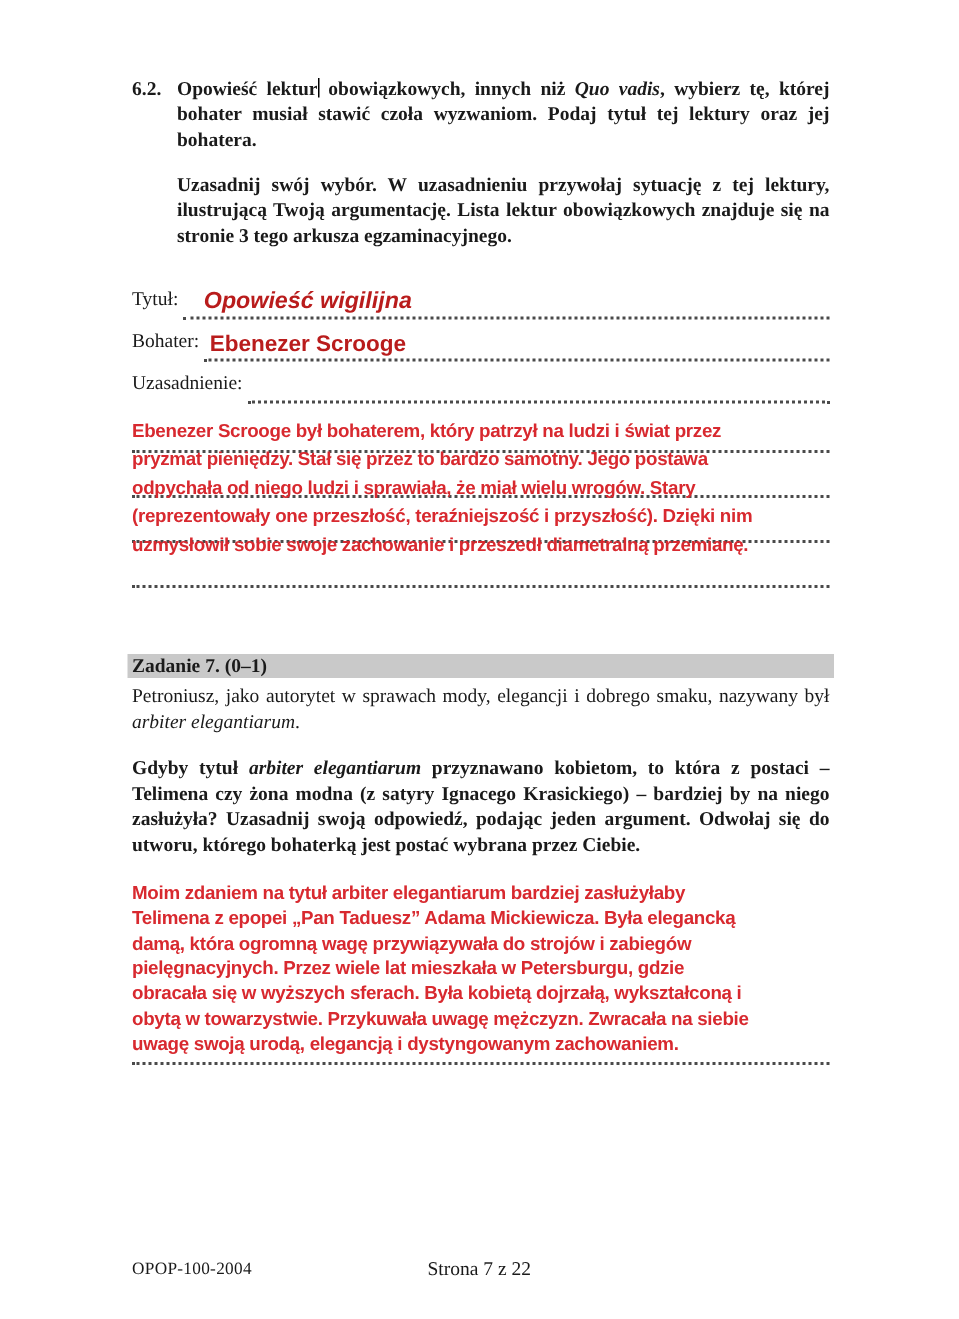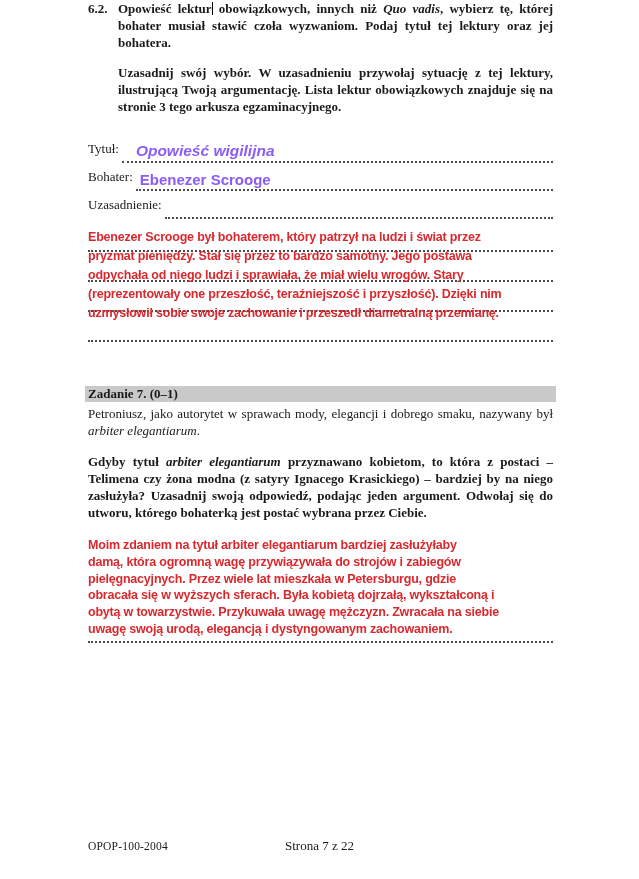--- a/index.html
+++ b/index.html
@@ -12,21 +12,21 @@
     font-family:"Liberation Serif", serif;
     color:#1a1a1a;
   }
   .content {
     position:absolute; left:88px; top:0; width:465px;
   }
   .serif-b { font-weight:bold; }
   .para {
     font-size:13px; line-height:17px; text-align:justify;
   }
-  .task-num-row { display:flex; }
+  .task-num-row { display:flex; margin-top:50px; }
   .task-num { flex:0 0 30px; font-weight:bold; font-size:13px; line-height:17px; }
   .task-body { flex:1; }
   .indented { margin-left:30px; }
   .mt13 { margin-top:13px; }
   .cursor {
     display:inline-block; width:1px; height:13px;
     background:#000; vertical-align:-2px;
   }
   .ital { font-style:italic; }
 
@@ -35,21 +35,21 @@
   .answer-row.first { margin-top:26px; }
   .answer-row + .answer-row { margin-top:6px; }
   .field-label { font-size:13px; line-height:16px; white-space:nowrap; padding-right:3px; }
   .dotline {
     position:relative; flex:1; height:100%;
     border-bottom:2px dotted #4a4a4a;
   }
   .annotation {
     position:absolute; bottom:1px; white-space:nowrap;
     font-family:"Liberation Sans", sans-serif;
-    font-weight:700; color:#8b5cf6;
+    font-weight:700; color:#b91c1c;
   }
   .annotation.title-style { left:14px; font-size:15.5px; font-style:italic; }
   .annotation.name-style { left:4px; font-size:15px; }
 
   
   .answer-area { position:relative; height:125px; margin-top:6px; }
   .rule {
     position:absolute; left:0; right:0; height:0;
     border-bottom:2px dotted #4a4a4a;
   }
@@ -131,20 +131,21 @@
     </div>
 
     <div class="task-header">Zadanie 7. (0–1)</div>
 
     <p class="para mt3"><span>Petroniusz, jako autorytet w sprawach mody, elegancji i dobrego smaku, nazywany był </span><span class="ital">arbiter elegantiarum</span><span>.</span></p>
 
     <p class="para serif-b mt14"><span>Gdyby tytuł </span><span class="ital">arbiter elegantiarum</span><span> przyznawano kobietom, to która z postaci – Telimena czy żona modna (z satyry Ignacego Krasickiego) – bardziej by na niego zasłużyła? Uzasadnij swoją odpowiedź, podając jeden argument. Odwołaj się do utworu, którego bohaterką jest postać wybrana przez Ciebie.</span></p>
 
     <div class="red-lines tight mt16">
       <div>Moim zdaniem na tytuł arbiter elegantiarum bardziej zasłużyłaby</div>
+      <div>Telimena z epopei „Pan Taduesz” Adama Mickiewicza. Była elegancką</div>
       <div>damą, która ogromną wagę przywiązywała do strojów i zabiegów</div>
       <div>pielęgnacyjnych. Przez wiele lat mieszkała w Petersburgu, gdzie</div>
       <div>obracała się w wyższych sferach. Była kobietą dojrzałą, wykształconą i</div>
       <div>obytą w towarzystwie. Przykuwała uwagę mężczyzn. Zwracała na siebie</div>
       <div>uwagę swoją urodą, elegancją i dystyngowanym zachowaniem.</div>
     </div>
     <div class="single-rule"></div>
 
   </div>
 

